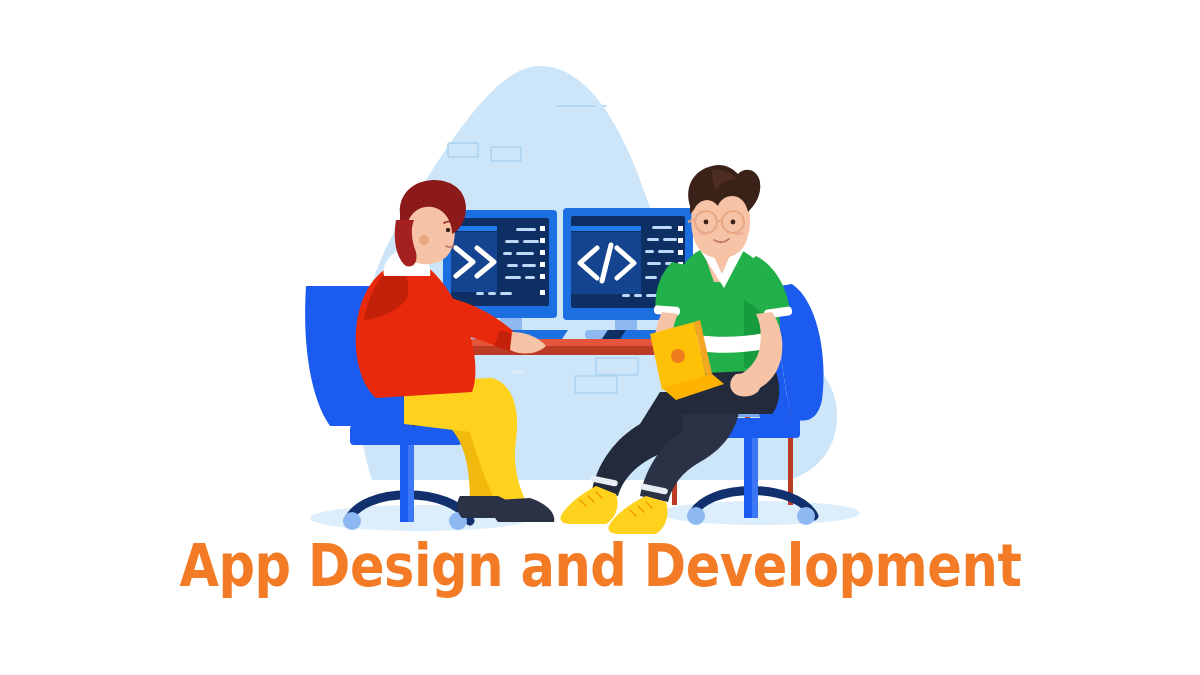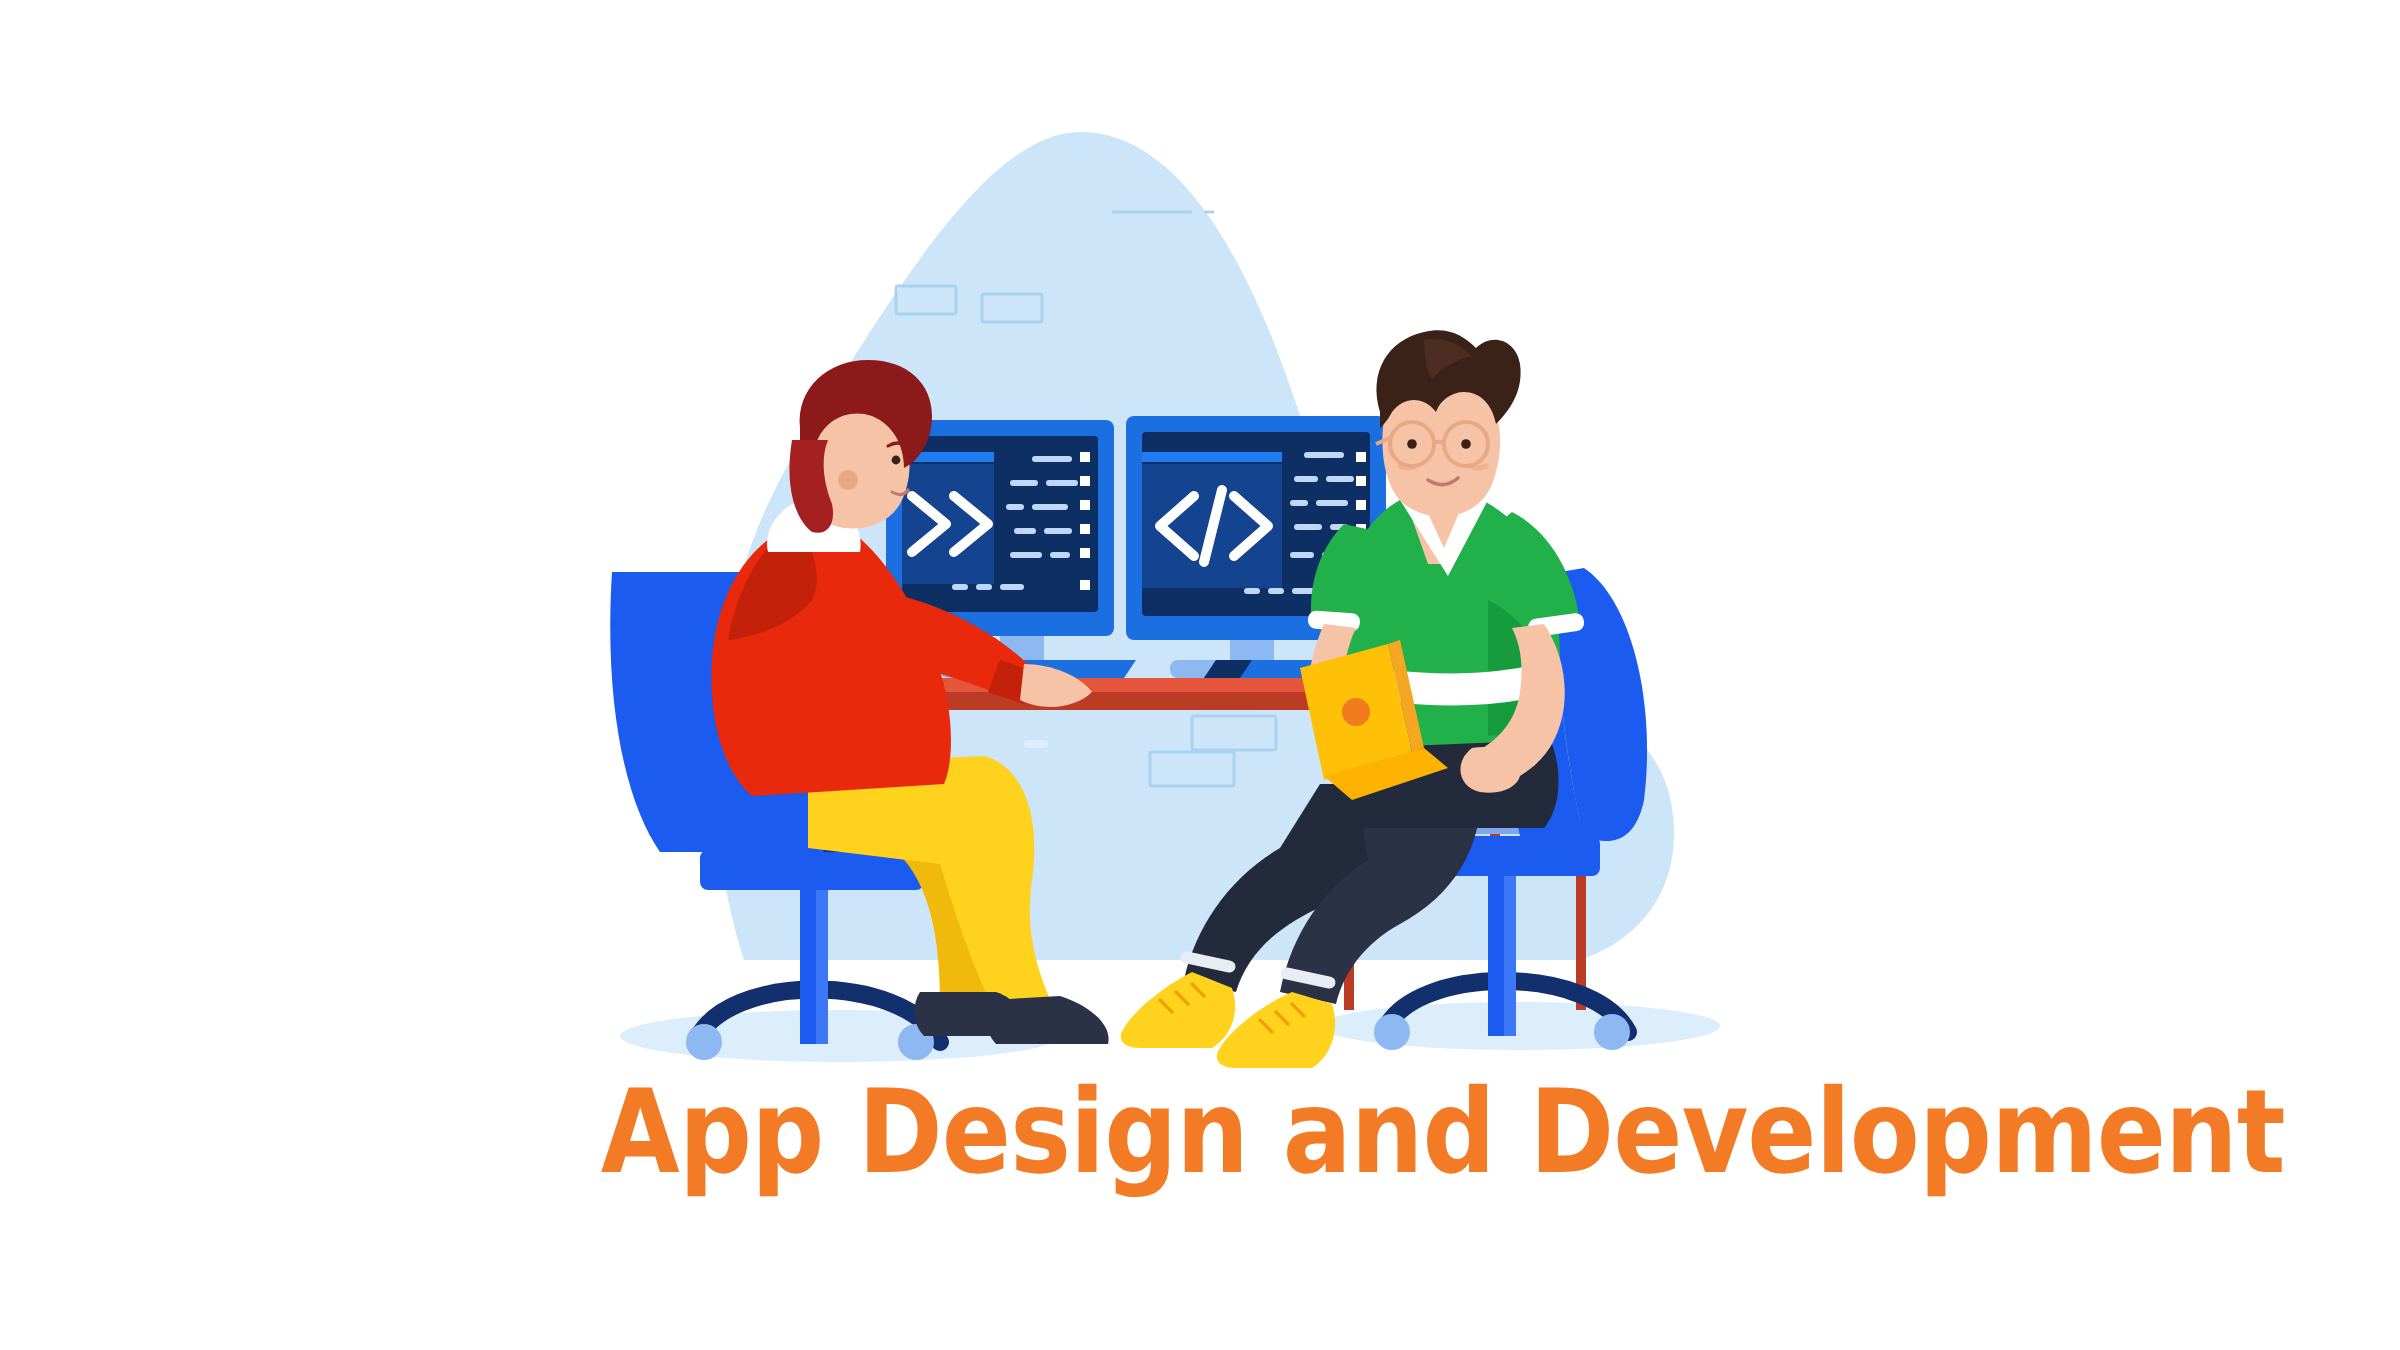--- a/index.html
+++ b/index.html
@@ -25,21 +25,21 @@
     top: 0;
     width: 1200px;
     height: 675px;
     display: block;
   }
   #title-wrap {
     position: absolute;
     left: 0;
     top: 536px;
     width: 1200px;
-    text-align: right;
+    text-align: center;
     pointer-events: none;
   }
   #page-title {
     display: inline-block;
     font-family: "DejaVu Sans", "Liberation Sans", sans-serif;
     font-weight: 700;
     font-size: 58px;
     line-height: 1.05;
     letter-spacing: -0.5px;
     color: #F47B25;

